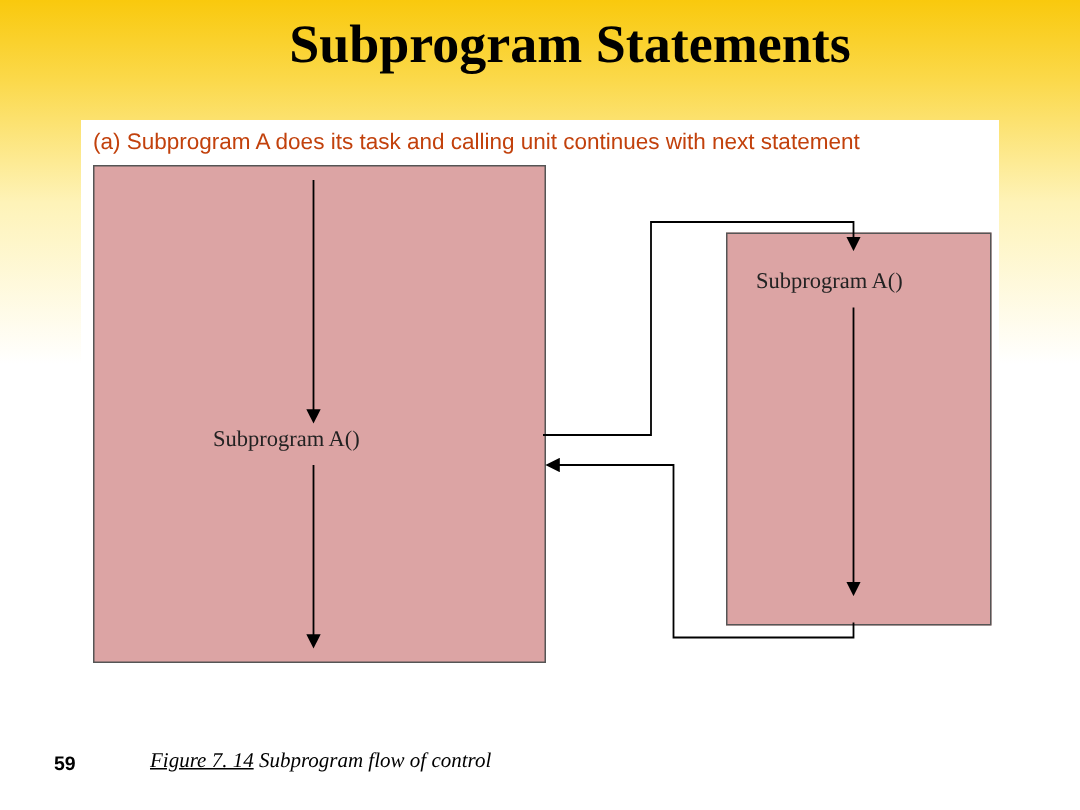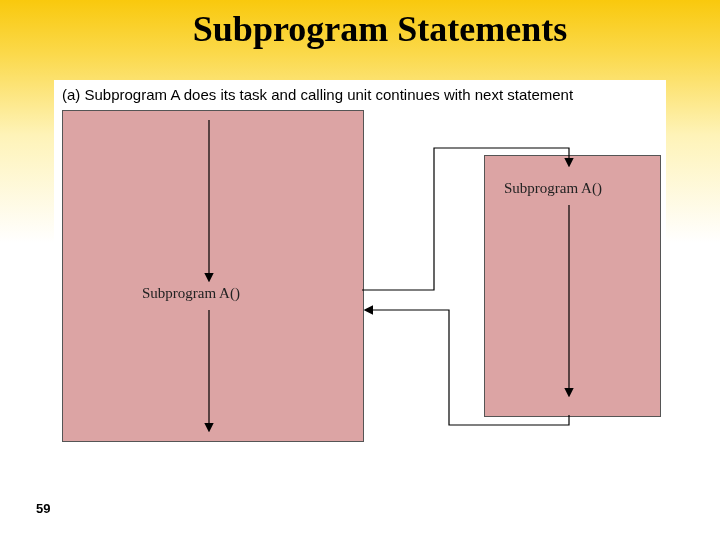--- a/index.html
+++ b/index.html
@@ -39,21 +39,21 @@
     top: 80px;
     width: 612px;
     height: 370px;
     background: #fff;
   }
   .caption-a {
     position: absolute;
     left: 8px;
     top: 6px;
     font-size: 15px;
-    color: #000000;
+    color: #c2410c;
   }
   .box {
     position: absolute;
     background: #dca4a4;
     border: 1px solid #555;
   }
   .box-main {
     left: 8px;
     top: 30px;
     width: 300px;
@@ -147,13 +147,16 @@
 
       <path d="M 308 210 L 380 210 L 380 68 L 515 68 L 515 85" fill="none" stroke="#000" stroke-width="1.2" marker-end="url(#ah)"></path>
 
       <line x1="515" y1="125" x2="515" y2="315" stroke="#000" stroke-width="1.2" marker-end="url(#ah)"></line>
 
       <path d="M 515 335 L 515 345 L 395 345 L 395 230 L 312 230" fill="none" stroke="#000" stroke-width="1.2" marker-end="url(#ah)"></path>
     </svg>
   </div>
 
   <div class="page-num">59</div>
+  <div class="fig-caption">
+    <span class="figno">Figure 7. 14</span><span> Subprogram flow of control</span>
+  </div>
 </div>
 
 </body></html>

